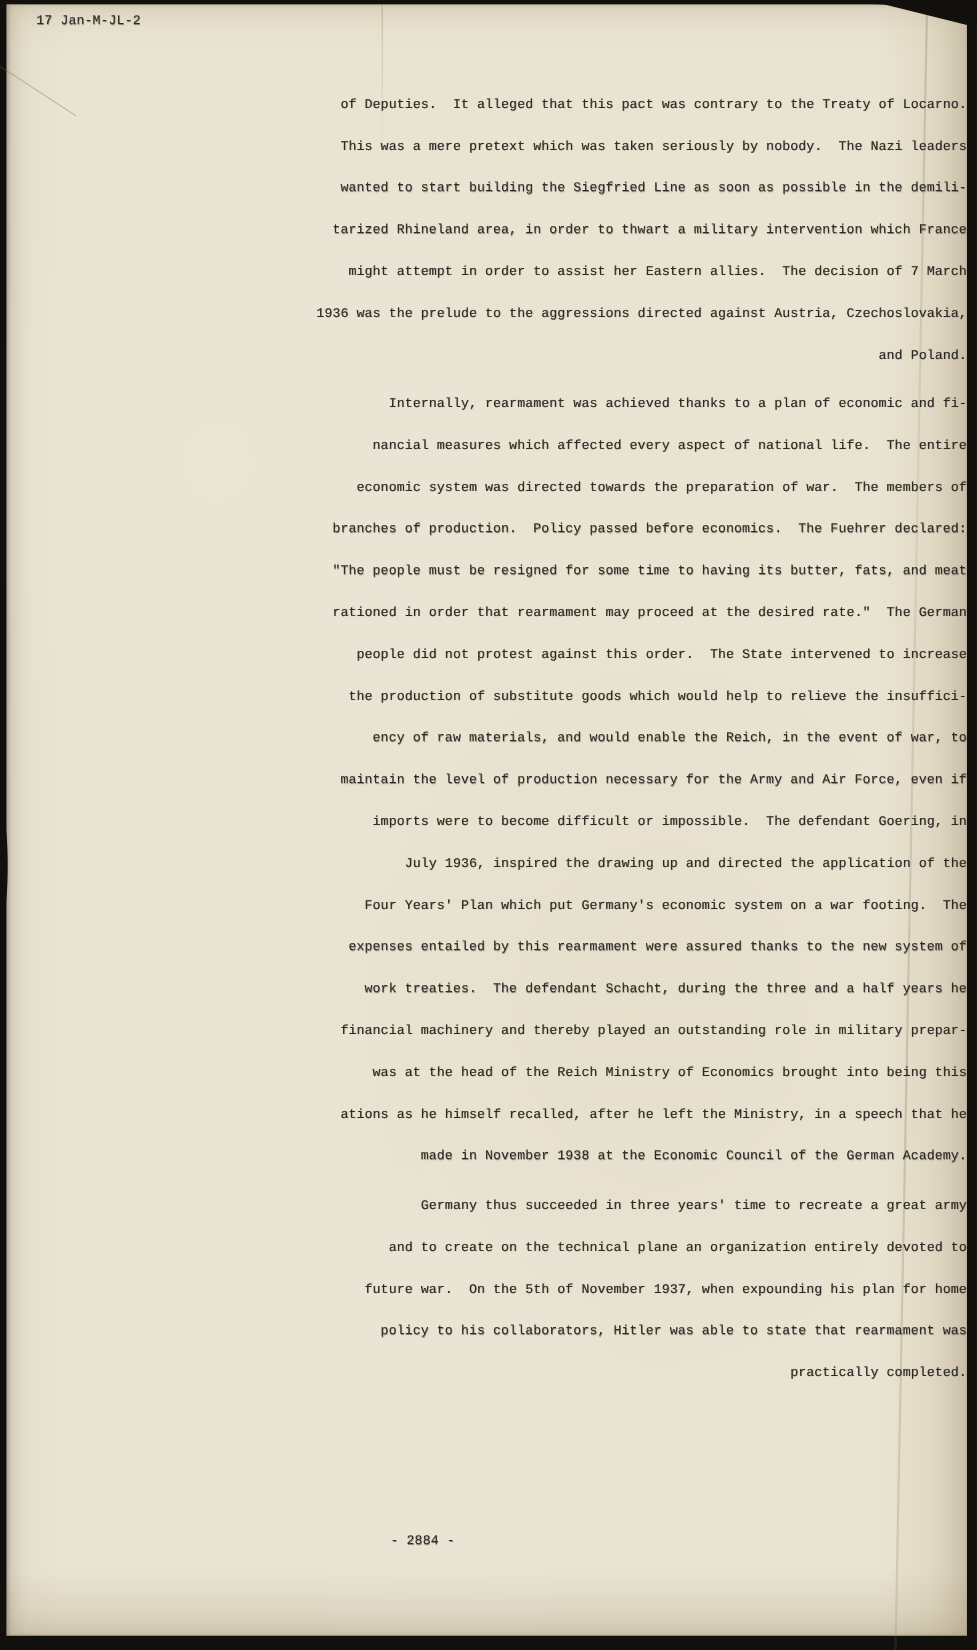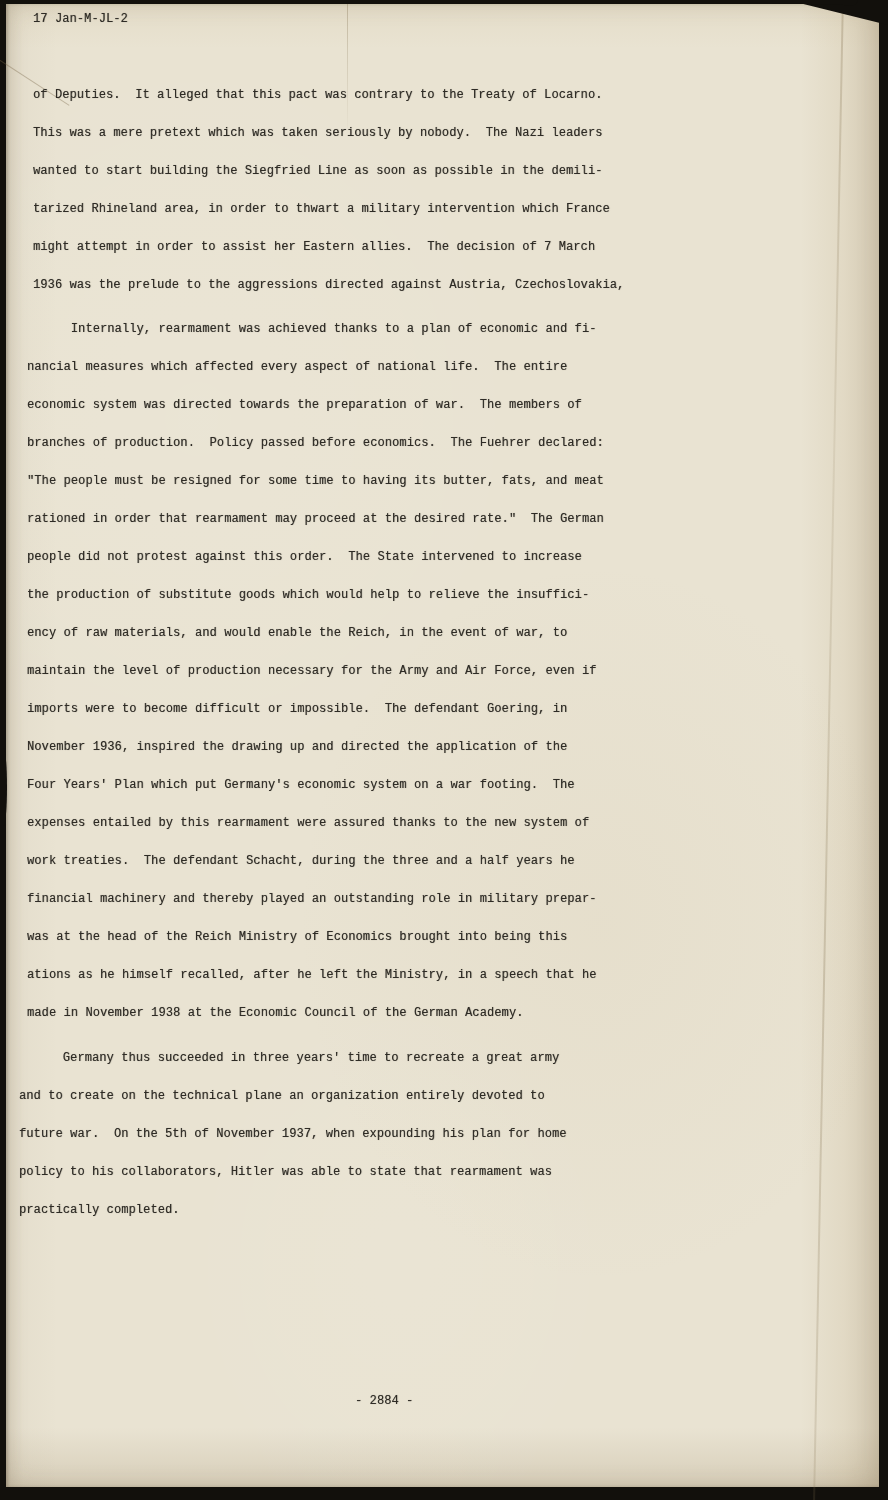--- a/index.html
+++ b/index.html
@@ -102,20 +102,21 @@
   .doc-body{
     position:absolute;
     left:0;top:72px;
     right:0;
   }
   .tline{
     display:block;
     white-space:pre;
     line-height:38px;
     height:38px;
+    text-align:right;
   }
   .para-1{margin-left:27px;}
   .para-2{margin-left:21px;margin-top:6px;}
   .para-3{margin-left:13px;margin-top:7px;}
   .page-number{
     position:absolute;
     left:349px;top:1390px;
     white-space:pre;
   }
 </style>
@@ -135,35 +136,36 @@
 
       <div class="doc-body">
 
         <div class="para para-1">
           <span class="tline">of Deputies.  It alleged that this pact was contrary to the Treaty of Locarno.</span>
           <span class="tline">This was a mere pretext which was taken seriously by nobody.  The Nazi leaders</span>
           <span class="tline">wanted to start building the Siegfried Line as soon as possible in the demili-</span>
           <span class="tline">tarized Rhineland area, in order to thwart a military intervention which France</span>
           <span class="tline">might attempt in order to assist her Eastern allies.  The decision of 7 March</span>
           <span class="tline">1936 was the prelude to the aggressions directed against Austria, Czechoslovakia,</span>
+          <span class="tline">and Poland.</span>
         </div>
 
         <div class="para para-2">
           <span class="tline">      Internally, rearmament was achieved thanks to a plan of economic and fi-</span>
           <span class="tline">nancial measures which affected every aspect of national life.  The entire</span>
           <span class="tline">economic system was directed towards the preparation of war.  The members of</span>
           <span class="tline">branches of production.  Policy passed before economics.  The Fuehrer declared:</span>
           <span class="tline">"The people must be resigned for some time to having its butter, fats, and meat</span>
           <span class="tline">rationed in order that rearmament may proceed at the desired rate."  The German</span>
           <span class="tline">people did not protest against this order.  The State intervened to increase</span>
           <span class="tline">the production of substitute goods which would help to relieve the insuffici-</span>
           <span class="tline">ency of raw materials, and would enable the Reich, in the event of war, to</span>
           <span class="tline">maintain the level of production necessary for the Army and Air Force, even if</span>
           <span class="tline">imports were to become difficult or impossible.  The defendant Goering, in</span>
-          <span class="tline">November 1936, inspired the drawing up and directed the application of the</span>
+          <span class="tline">July 1936, inspired the drawing up and directed the application of the</span>
           <span class="tline">Four Years' Plan which put Germany's economic system on a war footing.  The</span>
           <span class="tline">expenses entailed by this rearmament were assured thanks to the new system of</span>
           <span class="tline">work treaties.  The defendant Schacht, during the three and a half years he</span>
           <span class="tline">financial machinery and thereby played an outstanding role in military prepar-</span>
           <span class="tline">was at the head of the Reich Ministry of Economics brought into being this</span>
           <span class="tline">ations as he himself recalled, after he left the Ministry, in a speech that he</span>
           <span class="tline">made in November 1938 at the Economic Council of the German Academy.</span>
         </div>
 
         <div class="para para-3">

